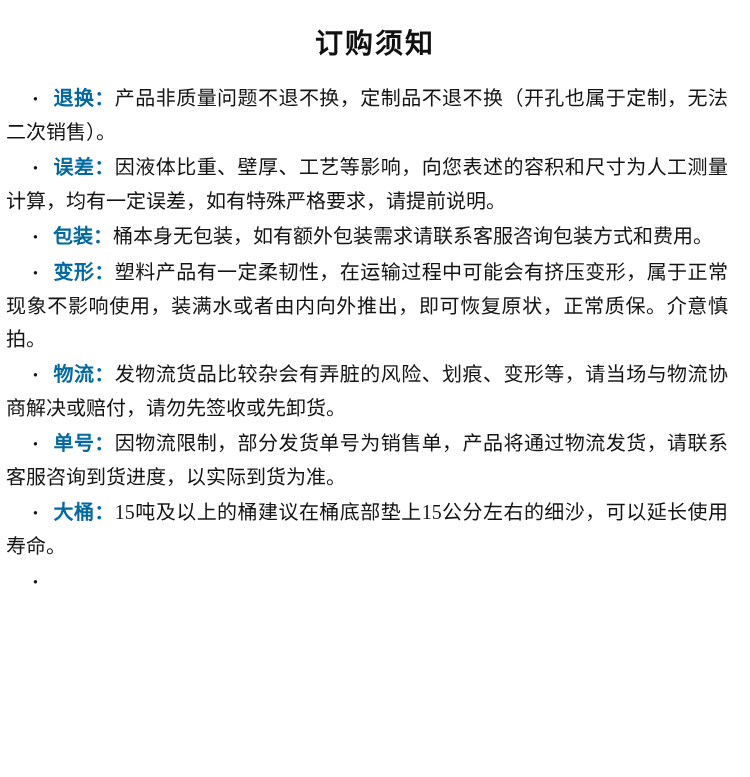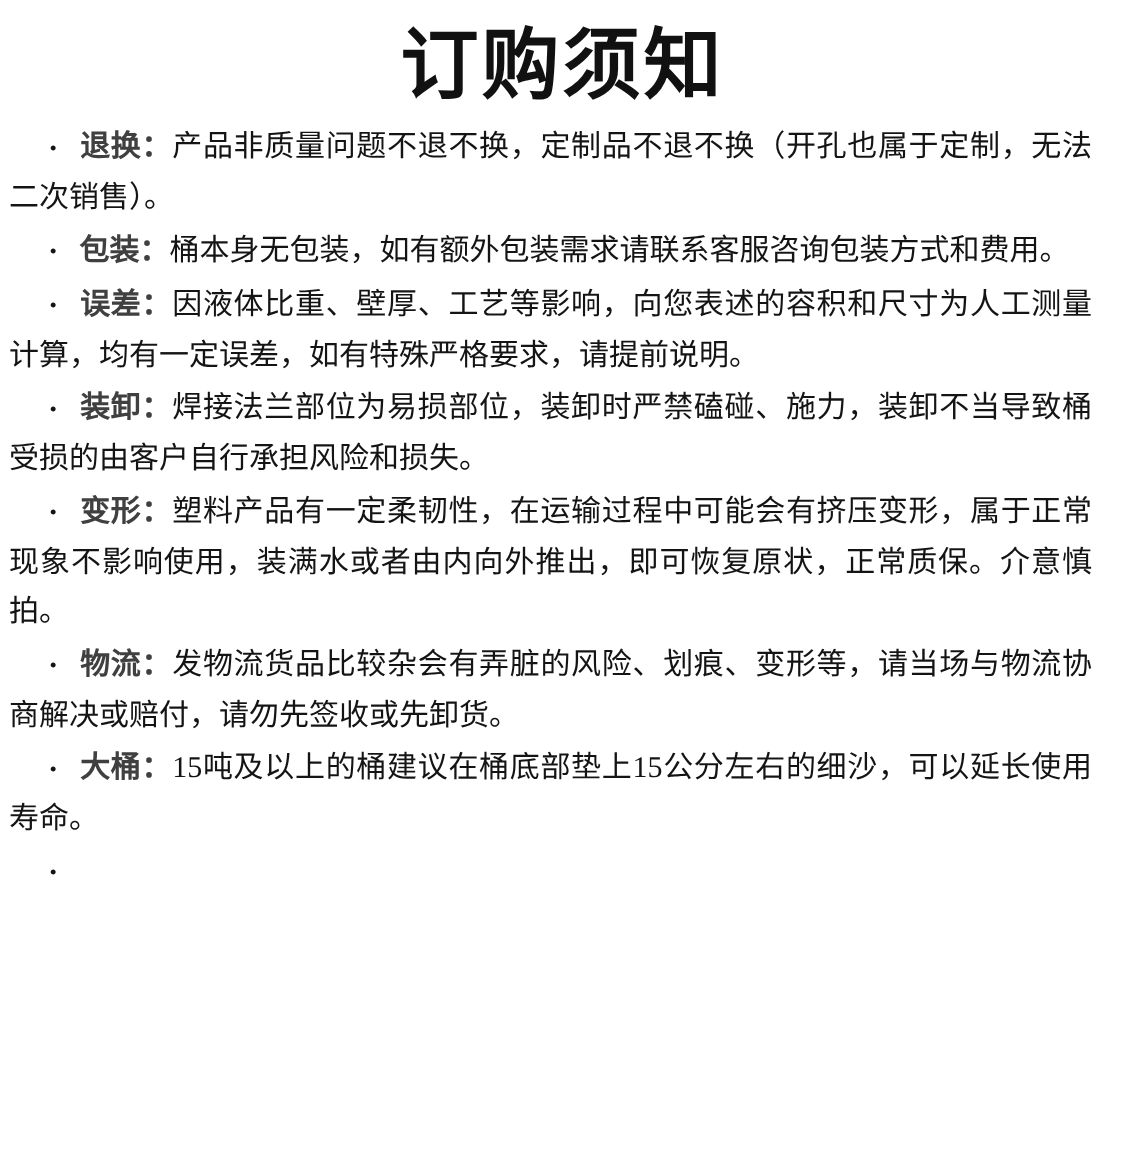--- a/index.html
+++ b/index.html
@@ -11,21 +11,21 @@
     height: 777px;
     background: #ffffff;
     color: #141414;
     font-family: "Liberation Serif", "DejaVu Serif", serif;
     overflow: hidden;
     box-sizing: border-box;
   }
   .page-title {
     font-family: "DejaVu Sans", "Liberation Sans", sans-serif;
     font-weight: 700;
-    font-size: 52px;
+    font-size: 28px;
     line-height: 46px;
     text-align: center;
     letter-spacing: 2px;
     margin: 21px 0 15px 0;
     color: #111111;
   }
   .notice-list {
     padding: 0 22px 0 6px;
     font-size: 20px;
     line-height: 33px;
@@ -39,58 +39,58 @@
     font-size: 14px;
     display: inline-block;
     text-indent: 0;
     width: 8px;
     margin-right: 12px;
     vertical-align: 1px;
     color: #141414;
   }
   .item-term {
     font-weight: 700;
-    color: #404040;
+    color: #0369a1;
   }
   .item-text {
     font-weight: 400;
   }
 </style>
 </head>
 <body>
 
 <h1 class="page-title">订购须知</h1>
 
 <div class="notice-list">
 
   <p class="notice-item">
     <span class="bullet">•</span><span class="item-term">退换：</span><span class="item-text">产品非质量问题不退不换，定制品不退不换（开孔也属于定制，无法二次销售）。</span>
   </p>
 
   <p class="notice-item">
-    <span class="bullet">•</span><span class="item-term">包装：</span><span class="item-text">桶本身无包装，如有额外包装需求请联系客服咨询包装方式和费用。</span>
-  </p>
-
-  <p class="notice-item">
     <span class="bullet">•</span><span class="item-term">误差：</span><span class="item-text">因液体比重、壁厚、工艺等影响，向您表述的容积和尺寸为人工测量计算，均有一定误差，如有特殊严格要求，请提前说明。</span>
   </p>
 
   <p class="notice-item">
-    <span class="bullet">•</span><span class="item-term">装卸：</span><span class="item-text">焊接法兰部位为易损部位，装卸时严禁磕碰、施力，装卸不当导致桶受损的由客户自行承担风险和损失。</span>
+    <span class="bullet">•</span><span class="item-term">包装：</span><span class="item-text">桶本身无包装，如有额外包装需求请联系客服咨询包装方式和费用。</span>
   </p>
+
 
 
   <p class="notice-item">
     <span class="bullet">•</span><span class="item-term">变形：</span><span class="item-text">塑料产品有一定柔韧性，在运输过程中可能会有挤压变形，属于正常现象不影响使用，装满水或者由内向外推出，即可恢复原状，正常质保。介意慎拍。</span>
   </p>
 
   <p class="notice-item">
     <span class="bullet">•</span><span class="item-term">物流：</span><span class="item-text">发物流货品比较杂会有弄脏的风险、划痕、变形等，请当场与物流协商解决或赔付，请勿先签收或先卸货。</span>
   </p>
 
+  <p class="notice-item">
+    <span class="bullet">•</span><span class="item-term">单号：</span><span class="item-text">因物流限制，部分发货单号为销售单，产品将通过物流发货，请联系客服咨询到货进度，以实际到货为准。</span>
+  </p>
 
   <p class="notice-item">
     <span class="bullet">•</span><span class="item-term">大桶：</span><span class="item-text">15吨及以上的桶建议在桶底部垫上15公分左右的细沙，可以延长使用寿命。</span>
   </p>
 
 
   <p class="notice-item">
     <span class="bullet">•</span>
   </p>
 

